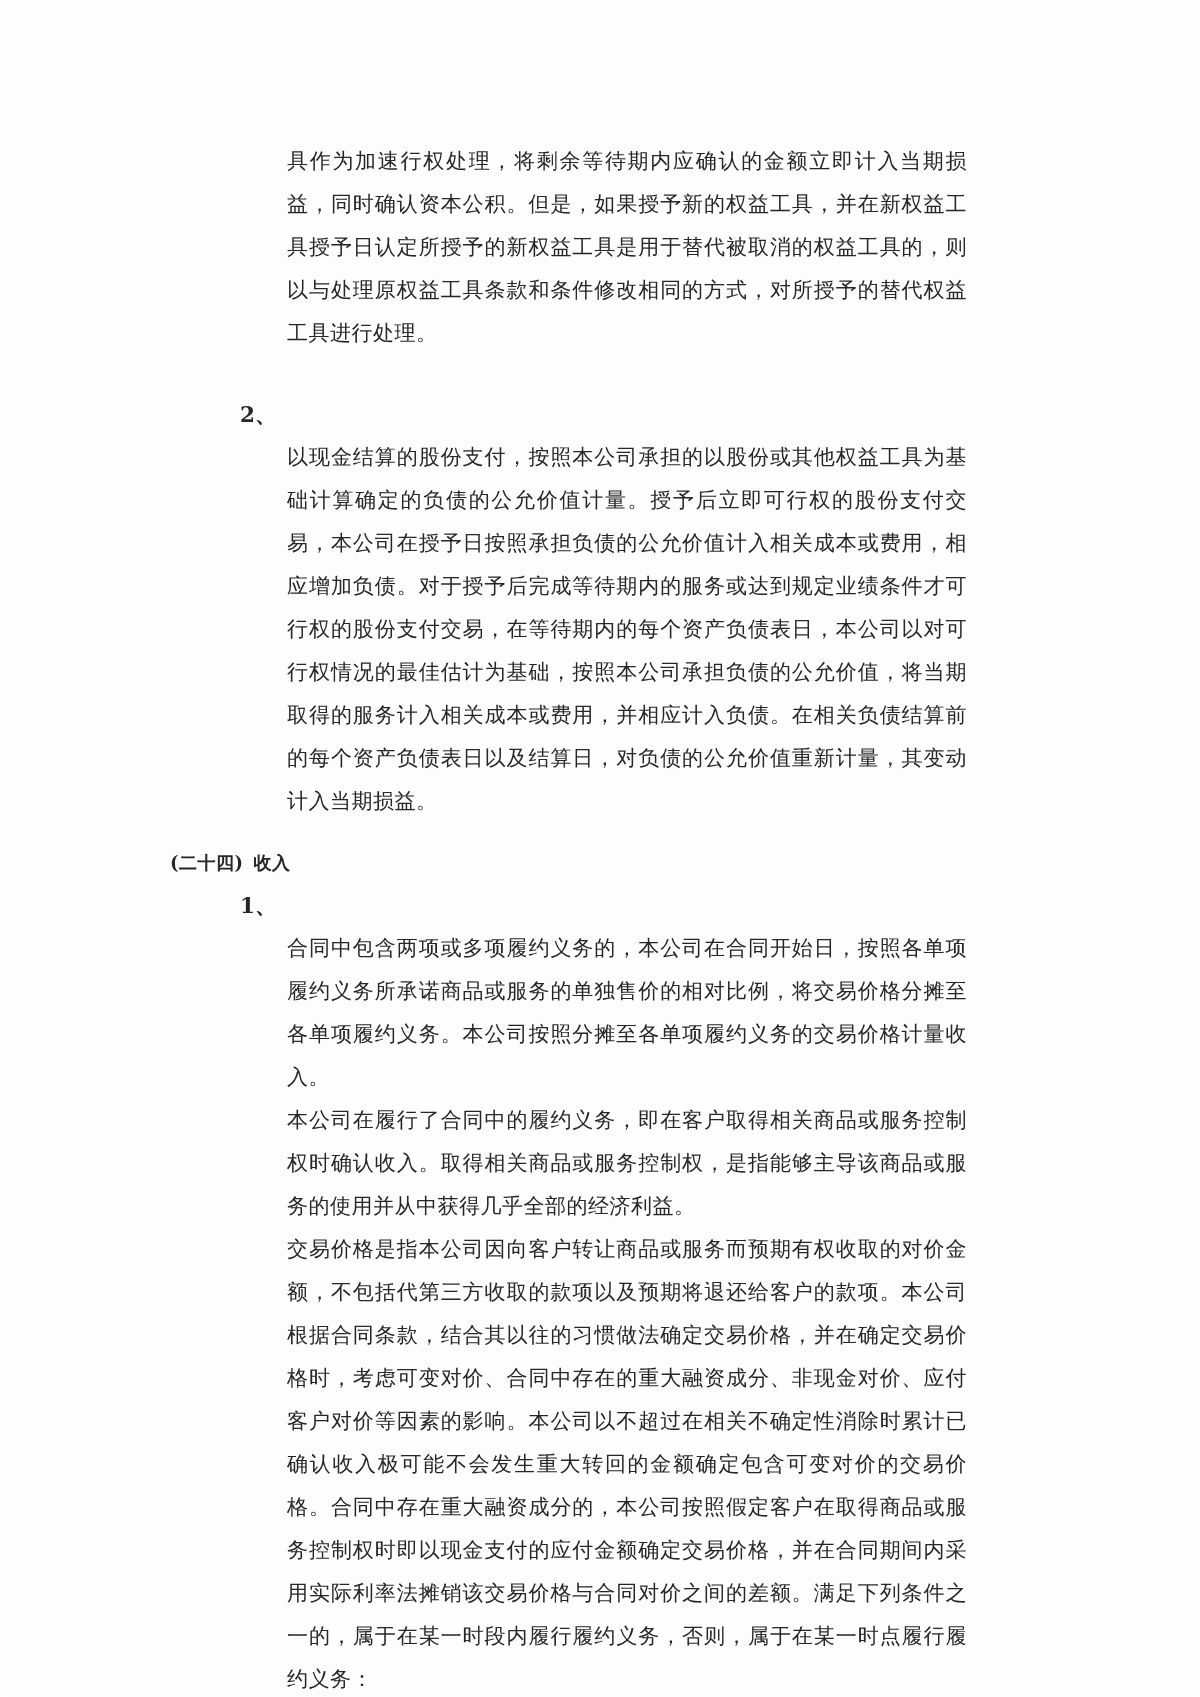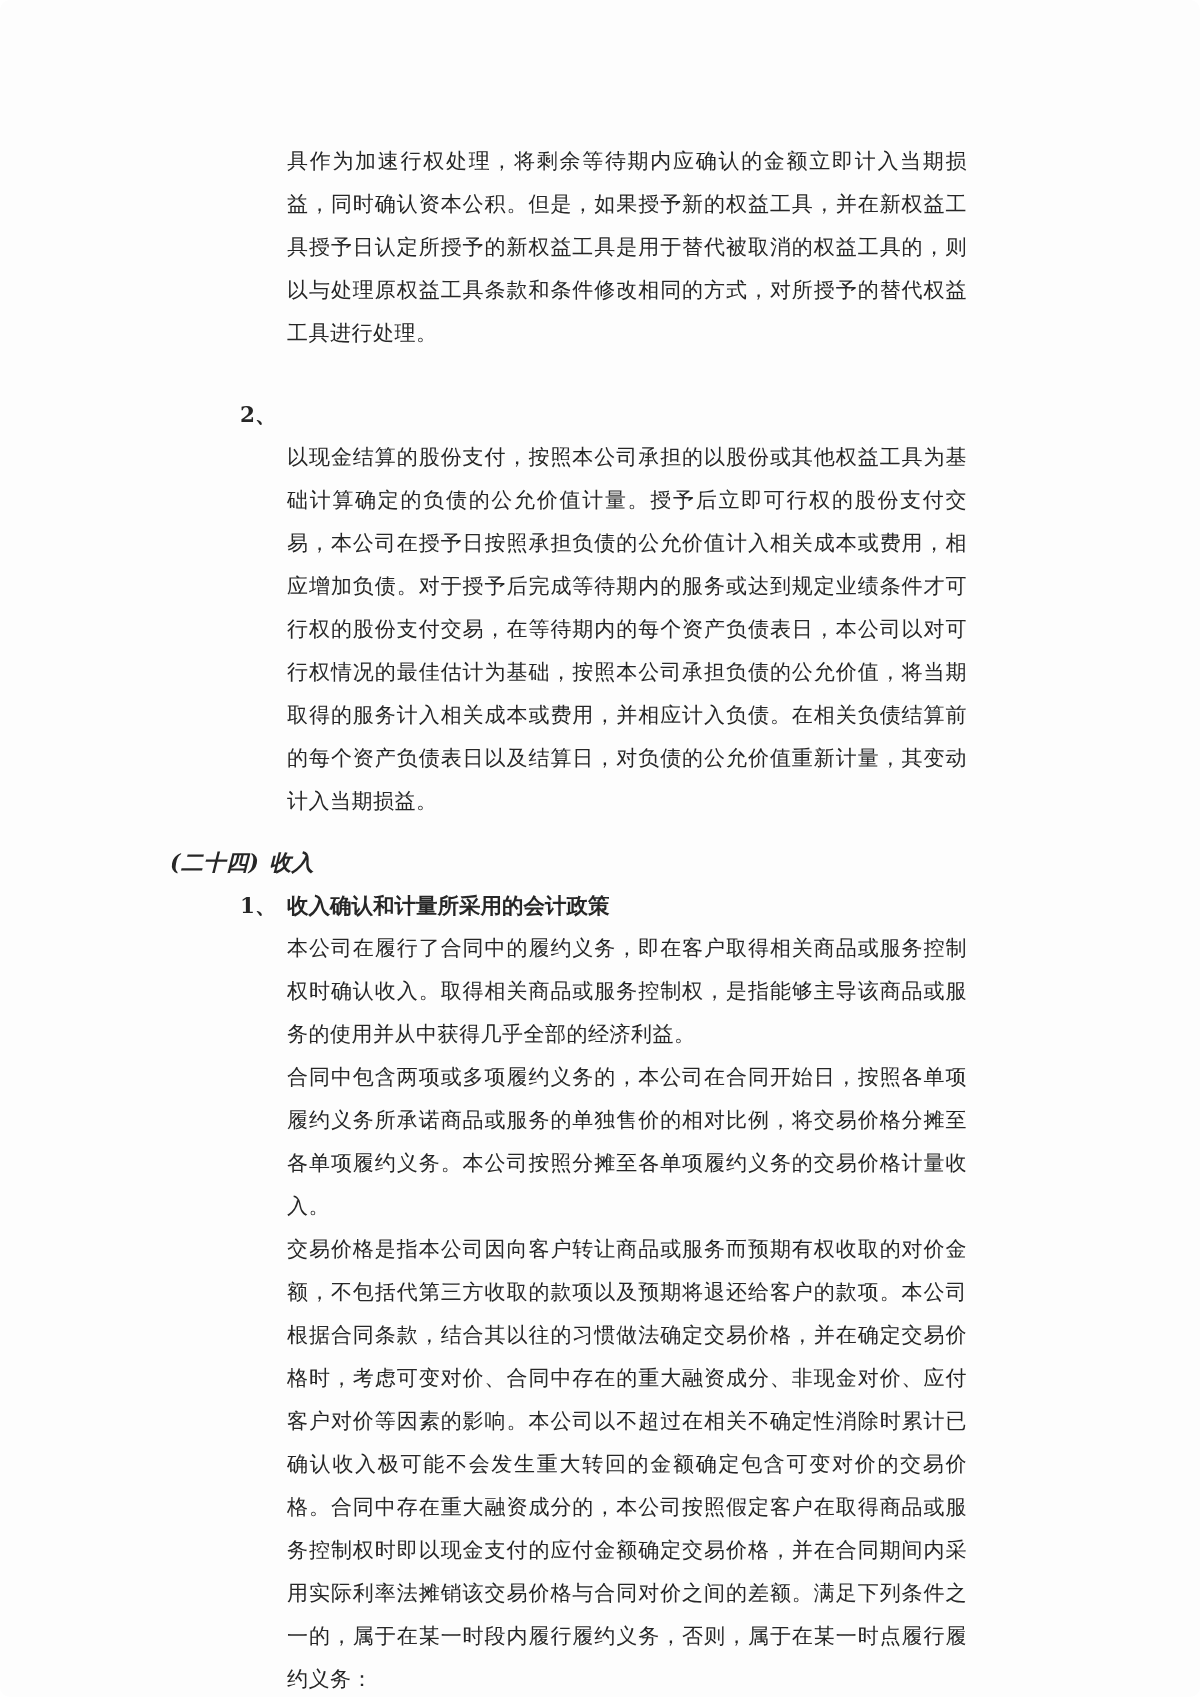--- a/index.html
+++ b/index.html
@@ -37,25 +37,24 @@
     line-height: 43px;
     font-weight: bold;
     display: flex;
   }
   .num-heading .num {
     width: 47px;
     flex: 0 0 47px;
   }
   .section-heading {
     margin-top: 18px;
-    font-size: 22px;
+    font-size: 18px;
     line-height: 43px;
     font-weight: bold;
     letter-spacing: 0.5px;
-    font-style: italic;
   }
   .section-heading .sec-label { margin-right: 10px; }
 </style>
 </head>
 <body>
 
 <div class="page">
   <div class="content">
 
     <p class="body-para">具作为加速行权处理，将剩余等待期内应确认的金额立即计入当期损益，同时确认资本公积。但是，如果授予新的权益工具，并在新权益工具授予日认定所授予的新权益工具是用于替代被取消的权益工具的，则以与处理原权益工具条款和条件修改相同的方式，对所授予的替代权益工具进行处理。</p>
@@ -65,23 +64,22 @@
     </div>
 
     <p class="body-para">以现金结算的股份支付，按照本公司承担的以股份或其他权益工具为基础计算确定的负债的公允价值计量。授予后立即可行权的股份支付交易，本公司在授予日按照承担负债的公允价值计入相关成本或费用，相应增加负债。对于授予后完成等待期内的服务或达到规定业绩条件才可行权的股份支付交易，在等待期内的每个资产负债表日，本公司以对可行权情况的最佳估计为基础，按照本公司承担负债的公允价值，将当期取得的服务计入相关成本或费用，并相应计入负债。在相关负债结算前的每个资产负债表日以及结算日，对负债的公允价值重新计量，其变动计入当期损益。</p>
 
     <div class="section-heading">
       <span class="sec-label">(二十四)</span><span>收入</span>
     </div>
 
     <div class="num-heading" style="margin-top: 0;">
       <span class="num">1、</span>
-      <span class="num-title">收入确认和计量所采用的会计政策</span>
     </div>
 
+    <p class="body-para">合同中包含两项或多项履约义务的，本公司在合同开始日，按照各单项履约义务所承诺商品或服务的单独售价的相对比例，将交易价格分摊至各单项履约义务。本公司按照分摊至各单项履约义务的交易价格计量收入。</p>
+
     <p class="body-para">本公司在履行了合同中的履约义务，即在客户取得相关商品或服务控制权时确认收入。取得相关商品或服务控制权，是指能够主导该商品或服务的使用并从中获得几乎全部的经济利益。</p>
-
-    <p class="body-para">合同中包含两项或多项履约义务的，本公司在合同开始日，按照各单项履约义务所承诺商品或服务的单独售价的相对比例，将交易价格分摊至各单项履约义务。本公司按照分摊至各单项履约义务的交易价格计量收入。</p>
 
     <p class="body-para">交易价格是指本公司因向客户转让商品或服务而预期有权收取的对价金额，不包括代第三方收取的款项以及预期将退还给客户的款项。本公司根据合同条款，结合其以往的习惯做法确定交易价格，并在确定交易价格时，考虑可变对价、合同中存在的重大融资成分、非现金对价、应付客户对价等因素的影响。本公司以不超过在相关不确定性消除时累计已确认收入极可能不会发生重大转回的金额确定包含可变对价的交易价格。合同中存在重大融资成分的，本公司按照假定客户在取得商品或服务控制权时即以现金支付的应付金额确定交易价格，并在合同期间内采用实际利率法摊销该交易价格与合同对价之间的差额。满足下列条件之一的，属于在某一时段内履行履约义务，否则，属于在某一时点履行履约义务：</p>
 
   </div>
 </div>
 
 </body></html>

